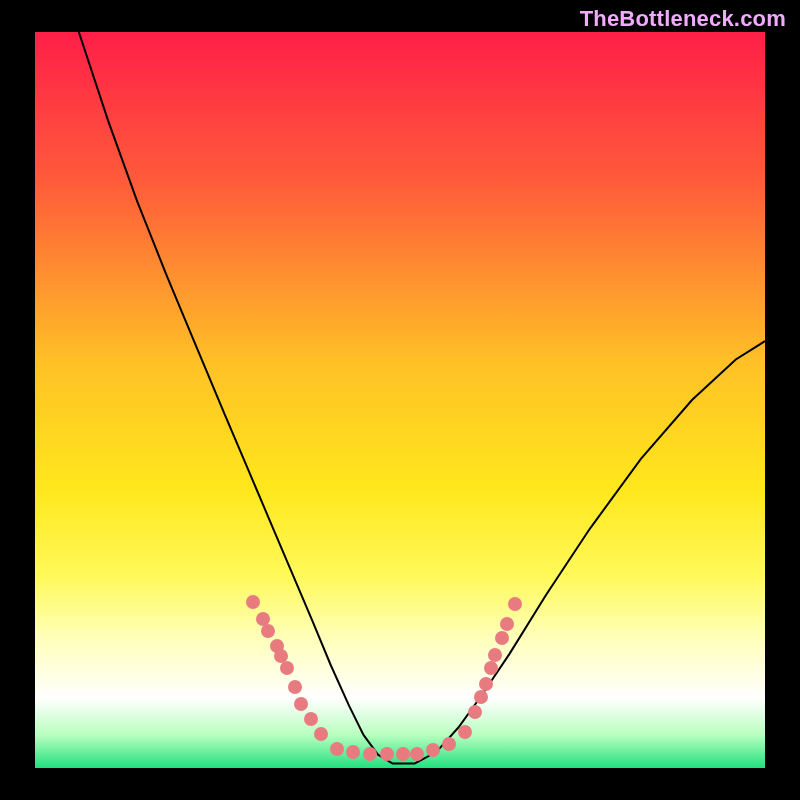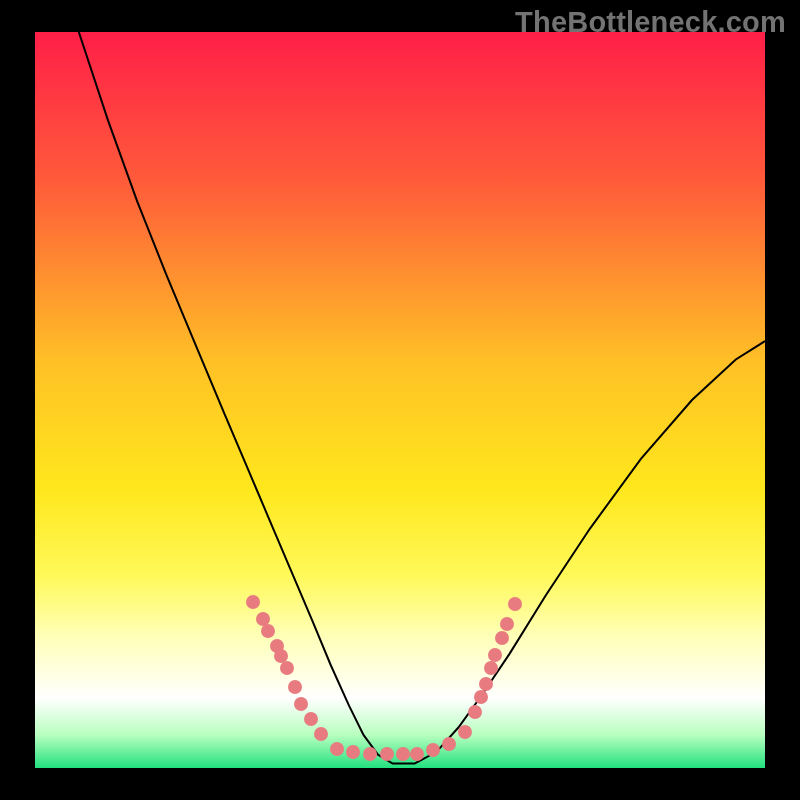--- a/index.html
+++ b/index.html
@@ -15,23 +15,23 @@
     left: 0;
     top: 0;
     width: 800px;
     height: 800px;
     background: #000;
   }
   .watermark {
     position: absolute;
     top: 6px;
     right: 14px;
-    color: #737373;
+    color: #f0abfc;
     font-family: Arial, Helvetica, sans-serif;
-    font-size: 29px;
+    font-size: 22px;
     font-weight: bold;
     letter-spacing: 0.2px;
   }
   svg {
     position: absolute;
     left: 0;
     top: 0;
   }
 </style>
 </head>

